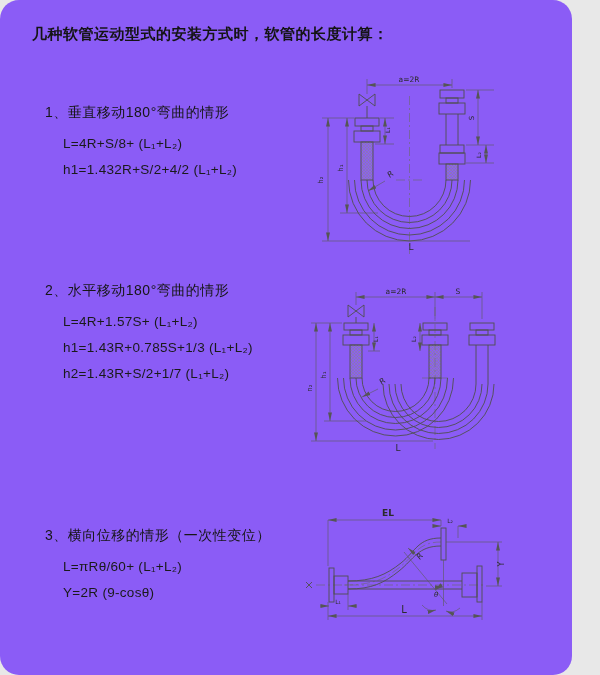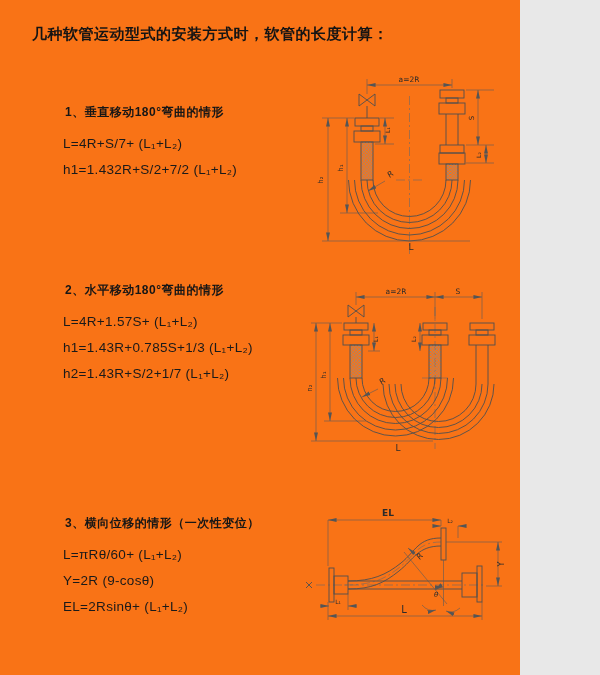--- a/index.html
+++ b/index.html
@@ -1,54 +1,53 @@
 <!DOCTYPE html>
 <html><head>
 <meta charset="utf-8">
 <style>
   html,body{margin:0;padding:0;background:#e8e8e8;}
-  .canvas{position:relative;width:520px;height:675px;background:#f97316;overflow:hidden;
-          font-family:"Liberation Sans","DejaVu Sans",sans-serif;color:#1c1c1c;}
+  .canvas{position:relative;width:572px;height:675px;background:#8b5cf6;overflow:hidden;
+          font-family:"Liberation Sans","DejaVu Sans",sans-serif;color:#1c1c1c;border-radius:19px;}
   .doc-title{position:absolute;left:32px;top:25px;font-size:15px;font-weight:700;
              letter-spacing:0.5px;color:#141414;}
   .sec{position:absolute;left:45px;width:270px;}
-  .sec-heading{font-size:12px;font-weight:700;height:30px;line-height:22px;color:#161616;letter-spacing:0.5px;margin-left:20px;}
+  .sec-heading{font-size:14px;font-weight:400;height:30px;line-height:22px;color:#161616;letter-spacing:0.5px;}
   .formula{font-size:13.5px;line-height:26px;height:26px;padding-left:18px;
            color:#1a1a1a;letter-spacing:0.3px;white-space:nowrap;}
   .diag{position:absolute;}
   svg text{fill:#2b2b2b;font-family:"DejaVu Sans","Liberation Sans",sans-serif;}
   .drw{stroke:#4f4f4f;stroke-width:0.9;fill:none;}
   .drwthin{stroke:#5a5a5a;stroke-width:0.6;fill:none;}
   .cl{stroke:#6a6a6a;stroke-width:0.6;fill:none;stroke-dasharray:9 3 2 3;}
 </style>
 </head>
 <body>
 
 <div class="canvas">
 
   <div class="doc-title">几种软管运动型式的安装方式时，软管的长度计算：</div>
 
   <div class="sec" style="top:101px">
     <div class="sec-heading">1、垂直移动180°弯曲的情形</div>
-    <div class="formula">L=4R+S/7+ (L₁+L₂)</div>
-    <div class="formula">h1=1.432R+S/2+7/2 (L₁+L₂)</div>
+    <div class="formula">L=4R+S/8+ (L₁+L₂)</div>
+    <div class="formula">h1=1.432R+S/2+4/2 (L₁+L₂)</div>
   </div>
 
   <div class="sec" style="top:279px">
     <div class="sec-heading">2、水平移动180°弯曲的情形</div>
     <div class="formula">L=4R+1.57S+ (L₁+L₂)</div>
     <div class="formula">h1=1.43R+0.785S+1/3 (L₁+L₂)</div>
     <div class="formula">h2=1.43R+S/2+1/7 (L₁+L₂)</div>
   </div>
 
-  <div class="sec" style="top:512px">
+  <div class="sec" style="top:524px">
     <div class="sec-heading">3、横向位移的情形（一次性变位）</div>
     <div class="formula">L=πRθ/60+ (L₁+L₂)</div>
     <div class="formula">Y=2R (9-cosθ)</div>
-    <div class="formula">EL=2Rsinθ+ (L₁+L₂)</div>
   </div>
 
   <svg class="diag" style="left:310px;top:68px" width="280" height="196" viewBox="0 0 280 196">
     <defs>
       <marker id="a1" viewBox="0 0 10 6" refX="9.5" refY="3" markerWidth="9" markerHeight="6" orient="auto-start-reverse" markerUnits="userSpaceOnUse">
         <path d="M0,0.8 L9.5,3 L0,5.2 Z" fill="#555"></path>
       </marker>
       <pattern id="br1" width="3" height="3" patternUnits="userSpaceOnUse">
         <path d="M0,3 L3,0 M0,0 L3,3" stroke="#8a8a8a" stroke-width="0.5"></path>
       </pattern>

